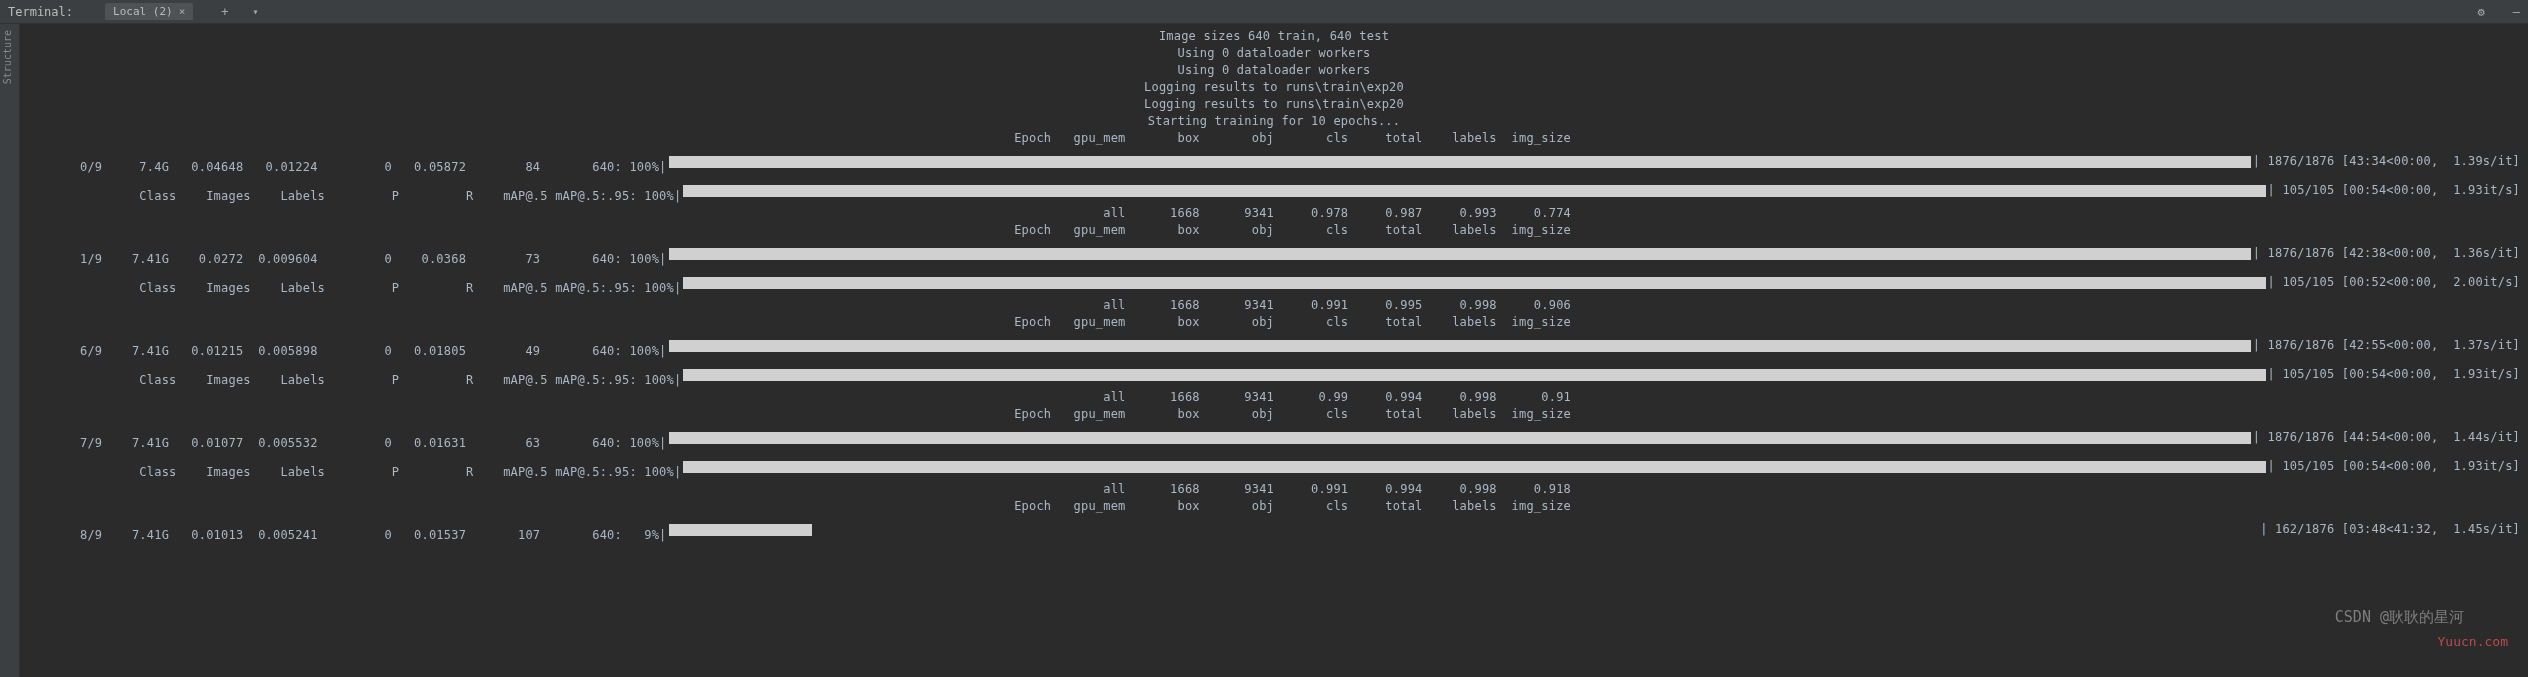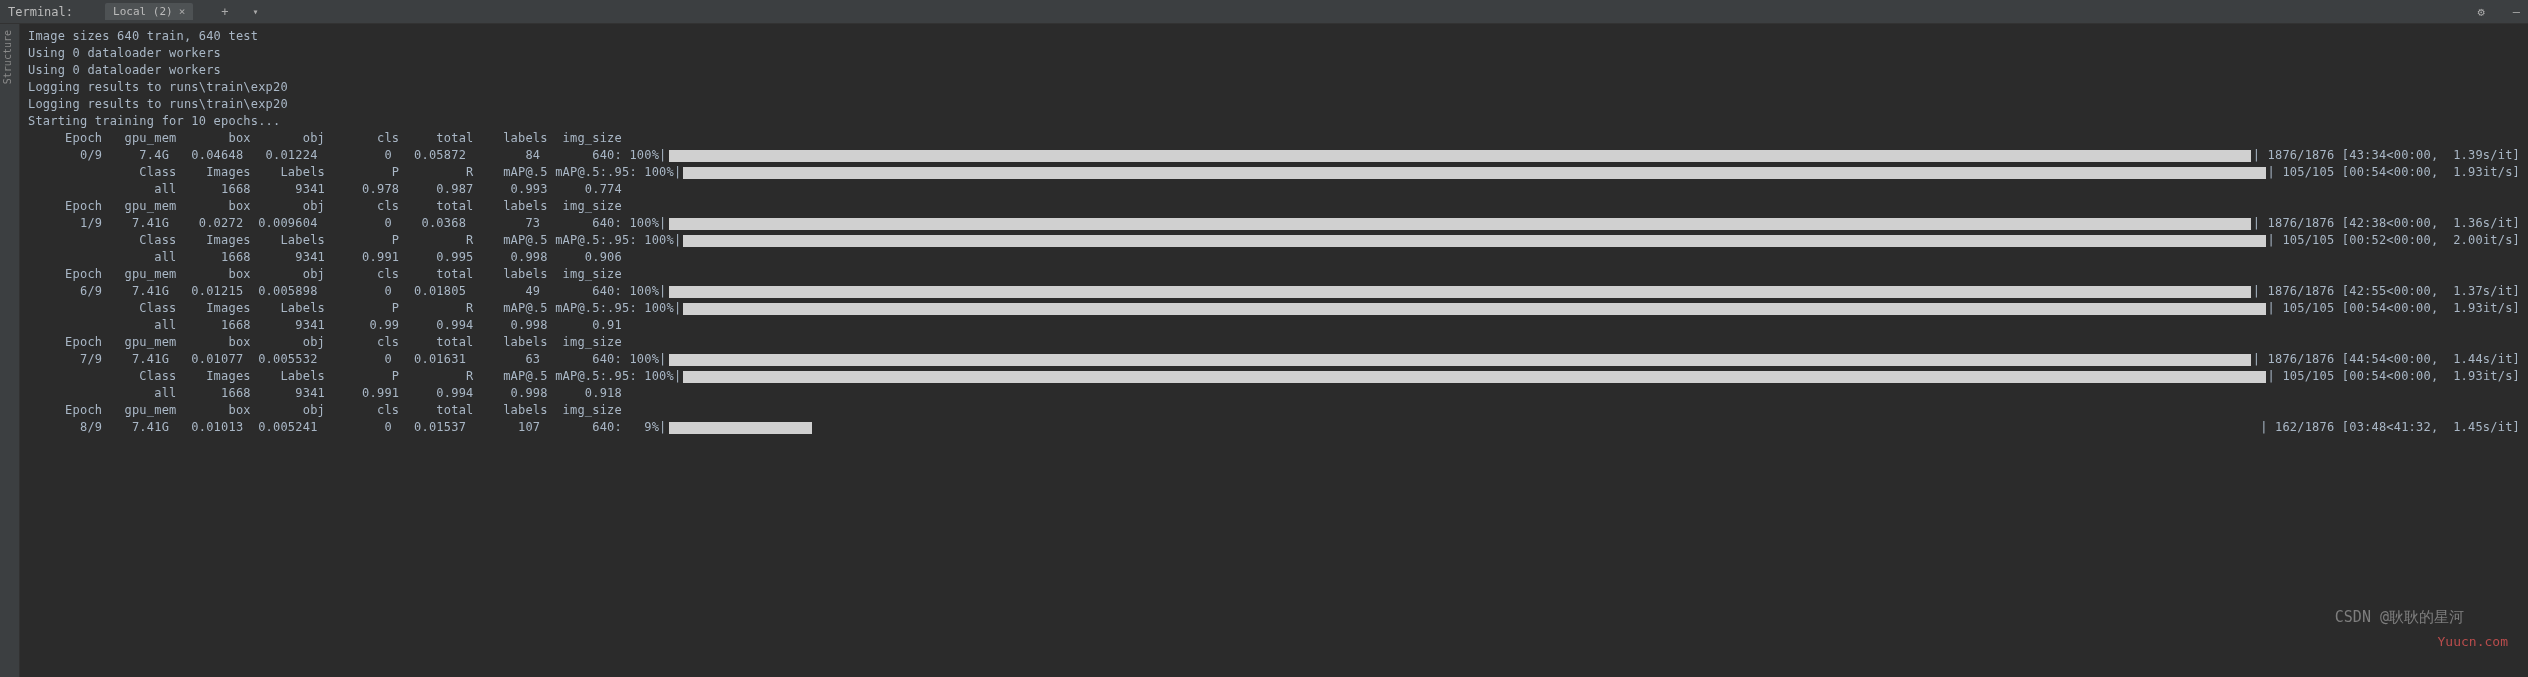--- a/index.html
+++ b/index.html
@@ -59,27 +59,28 @@
   position: absolute;
   left: 20px;
   top: 24px;
   right: 0;
   bottom: 0;
   padding: 4px 8px;
   white-space: pre;
   line-height: 17px;
   letter-spacing: 0.2px;
   overflow: hidden;
+  text-align: center;
 }
 .row { white-space: pre; }
 .bar-row {
   display: flex;
   align-items: center;
 }
-.bar-prefix { white-space: pre; flex-shrink: 0;}
+.bar-prefix { white-space: pre; flex-shrink: 0; margin-top: 12px;}
 .bar-track {
   flex: 1;
   height: 12px;
   background: #2b2b2b;
   margin: 0 2px;
   position: relative;
   display: flex;
 }
 .bar-fill {
   background: #d0d0d0;

